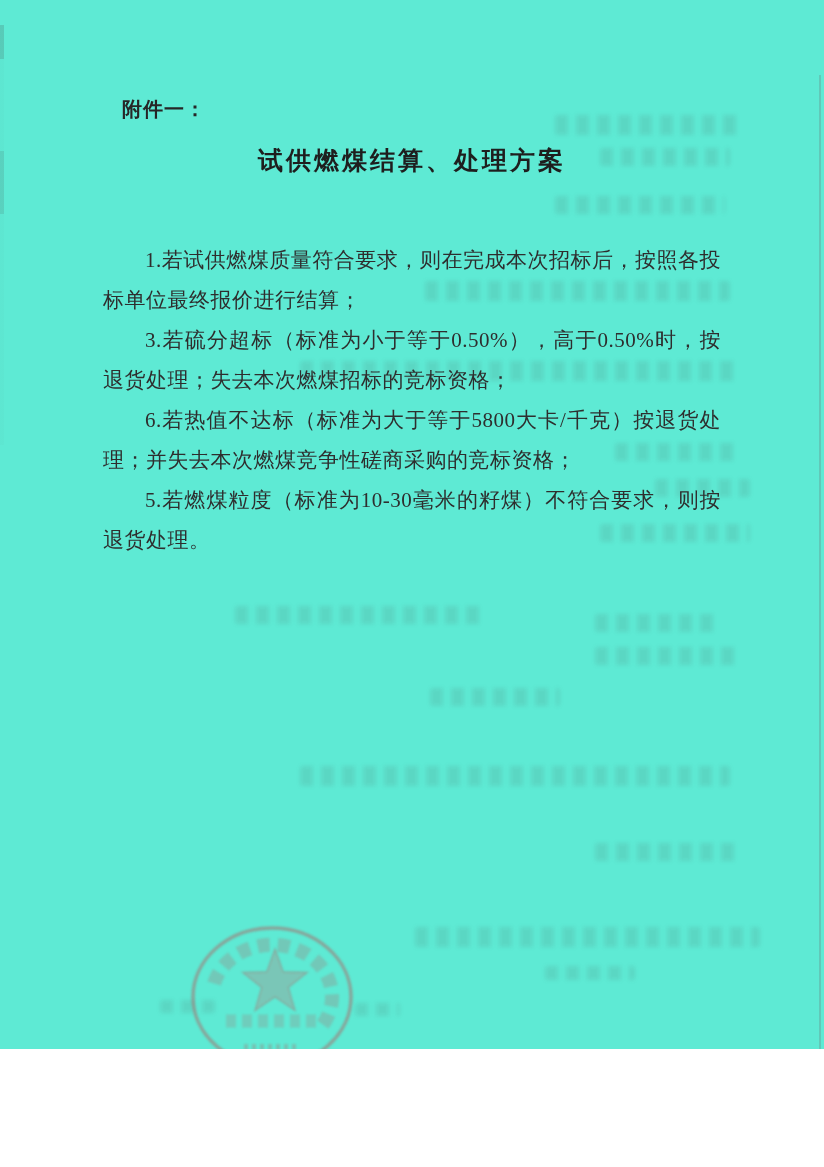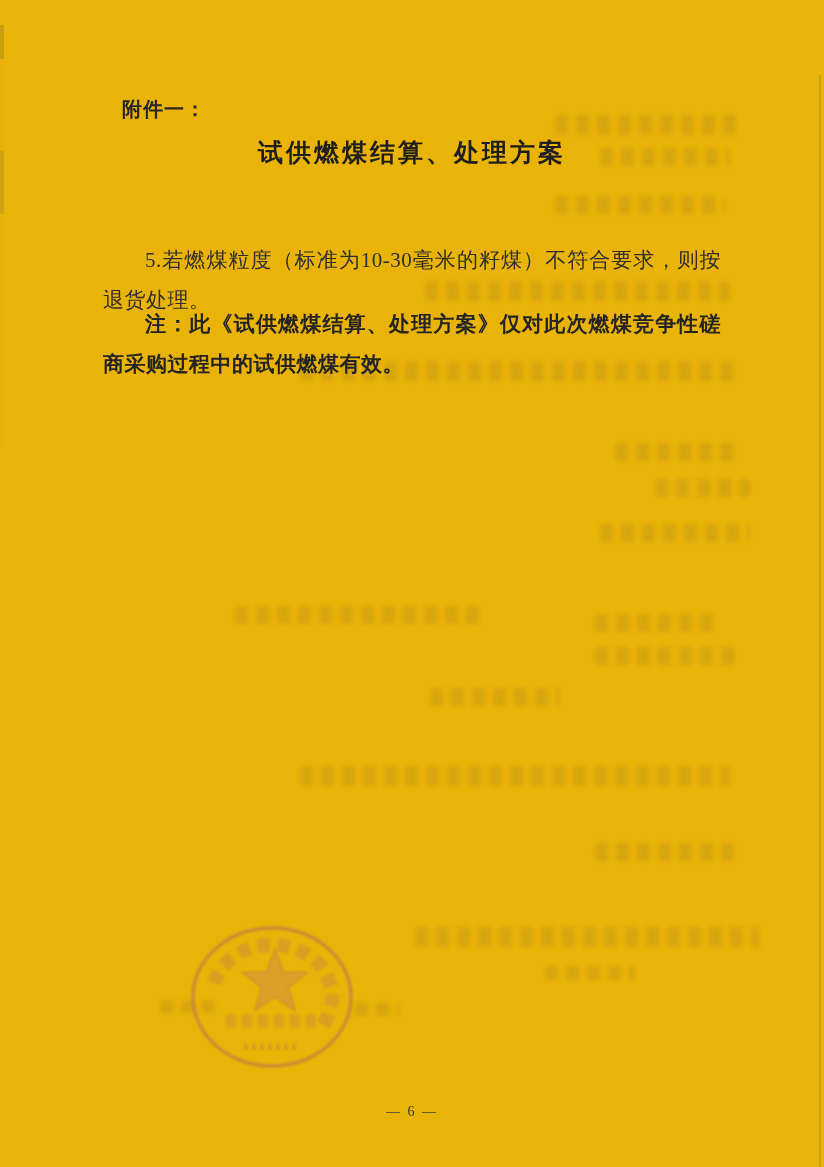--- a/index.html
+++ b/index.html
@@ -1,20 +1,20 @@
 <!DOCTYPE html>
 <html><head>
 <meta charset="utf-8">
 <style>
   html,body { margin:0; padding:0; background:#ffffff; }
   .page {
     position:relative;
-    width:824px; height:1167px;
+    width:824px; height:1049px;
     margin:0 auto;
-    background:#eab308;
+    background:#5eead4;
     overflow:hidden;
     font-family:"Liberation Serif","DejaVu Serif",serif;
     color:#2d2d2d;
   }
   
   .scan-edge-right {
     position:absolute; right:3px; top:75px; bottom:0; width:2px;
     background:rgba(110,110,110,0.28);
   }
   .scan-edge-left {
@@ -22,21 +22,21 @@
     background:linear-gradient(180deg,
       rgba(60,60,60,0.18) 0 8%, rgba(60,60,60,0.02) 8% 30%,
       rgba(60,60,60,0.14) 30% 45%, rgba(60,60,60,0.02) 45% 100%);
   }
   .attachment-label {
     position:absolute; left:122px; top:96px;
     font-size:20px; font-weight:bold; letter-spacing:1px;
     color:#262626;
   }
   .doc-title {
-    position:absolute; left:0; right:0; top:136px;
+    position:absolute; left:0; right:0; top:144px;
     text-align:center;
     font-size:25px; font-weight:bold; letter-spacing:3px;
     color:#1e1e1e;
   }
   .doc-body {
     position:absolute; left:103px; top:240px; width:618px;
   }
   .doc-body p {
     margin:0;
     font-size:21px; line-height:40px;
@@ -94,22 +94,24 @@
   <div class="ghost" style="left:415px; top:927px; width:345px; height:20px;"></div>
   <div class="ghost" style="left:545px; top:966px; width:90px; height:14px;"></div>
   <div class="ghost" style="left:160px; top:1000px; width:55px; height:13px;"></div>
   <div class="ghost" style="left:355px; top:1003px; width:45px; height:13px;"></div>
 
   <div class="attachment-label">附件一：</div>
 
   <div class="doc-title">试供燃煤结算、处理方案</div>
 
   <div class="doc-body">
+    <p>1.若试供燃煤质量符合要求，则在完成本次招标后，按照各投标单位最终报价进行结算；</p>
+    <p>3.若硫分超标（标准为小于等于0.50%），高于0.50%时，按退货处理；失去本次燃煤招标的竞标资格；</p>
+    <p>6.若热值不达标（标准为大于等于5800大卡/千克）按退货处理；并失去本次燃煤竞争性磋商采购的竞标资格；</p>
     <p>5.若燃煤粒度（标准为10-30毫米的籽煤）不符合要求，则按退货处理。</p>
-    <p class="note">注：此《试供燃煤结算、处理方案》仅对此次燃煤竞争性磋商采购过程中的试供燃煤有效。</p>
   </div>
 
   <svg class="seal" viewBox="-81 -71 162 142" aria-hidden="true">
     <ellipse cx="0" cy="0" rx="79" ry="69" fill="none" stroke="rgba(176,100,100,0.50)" stroke-width="3.5"></ellipse>
 
     <path d="M -57.9 -13.5 A 60 52 0 1 1 49.1 29.8" fill="none" stroke="rgba(172,104,104,0.26)" stroke-width="14" stroke-dasharray="12 8"></path>
 
     <g transform="translate(3,-14)">
       <path d="M 0 -34 L -8.2 -11.3 L -32.3 -10.5 L -13.3 4.3 L -20 27.5 L 0 14 L 20 27.5 L 13.3 4.3 L 32.3 -10.5 L 8.2 -11.3 Z" fill="rgba(190,115,115,0.30)" stroke="rgba(176,100,100,0.35)" stroke-width="1.5"></path>
     </g>

